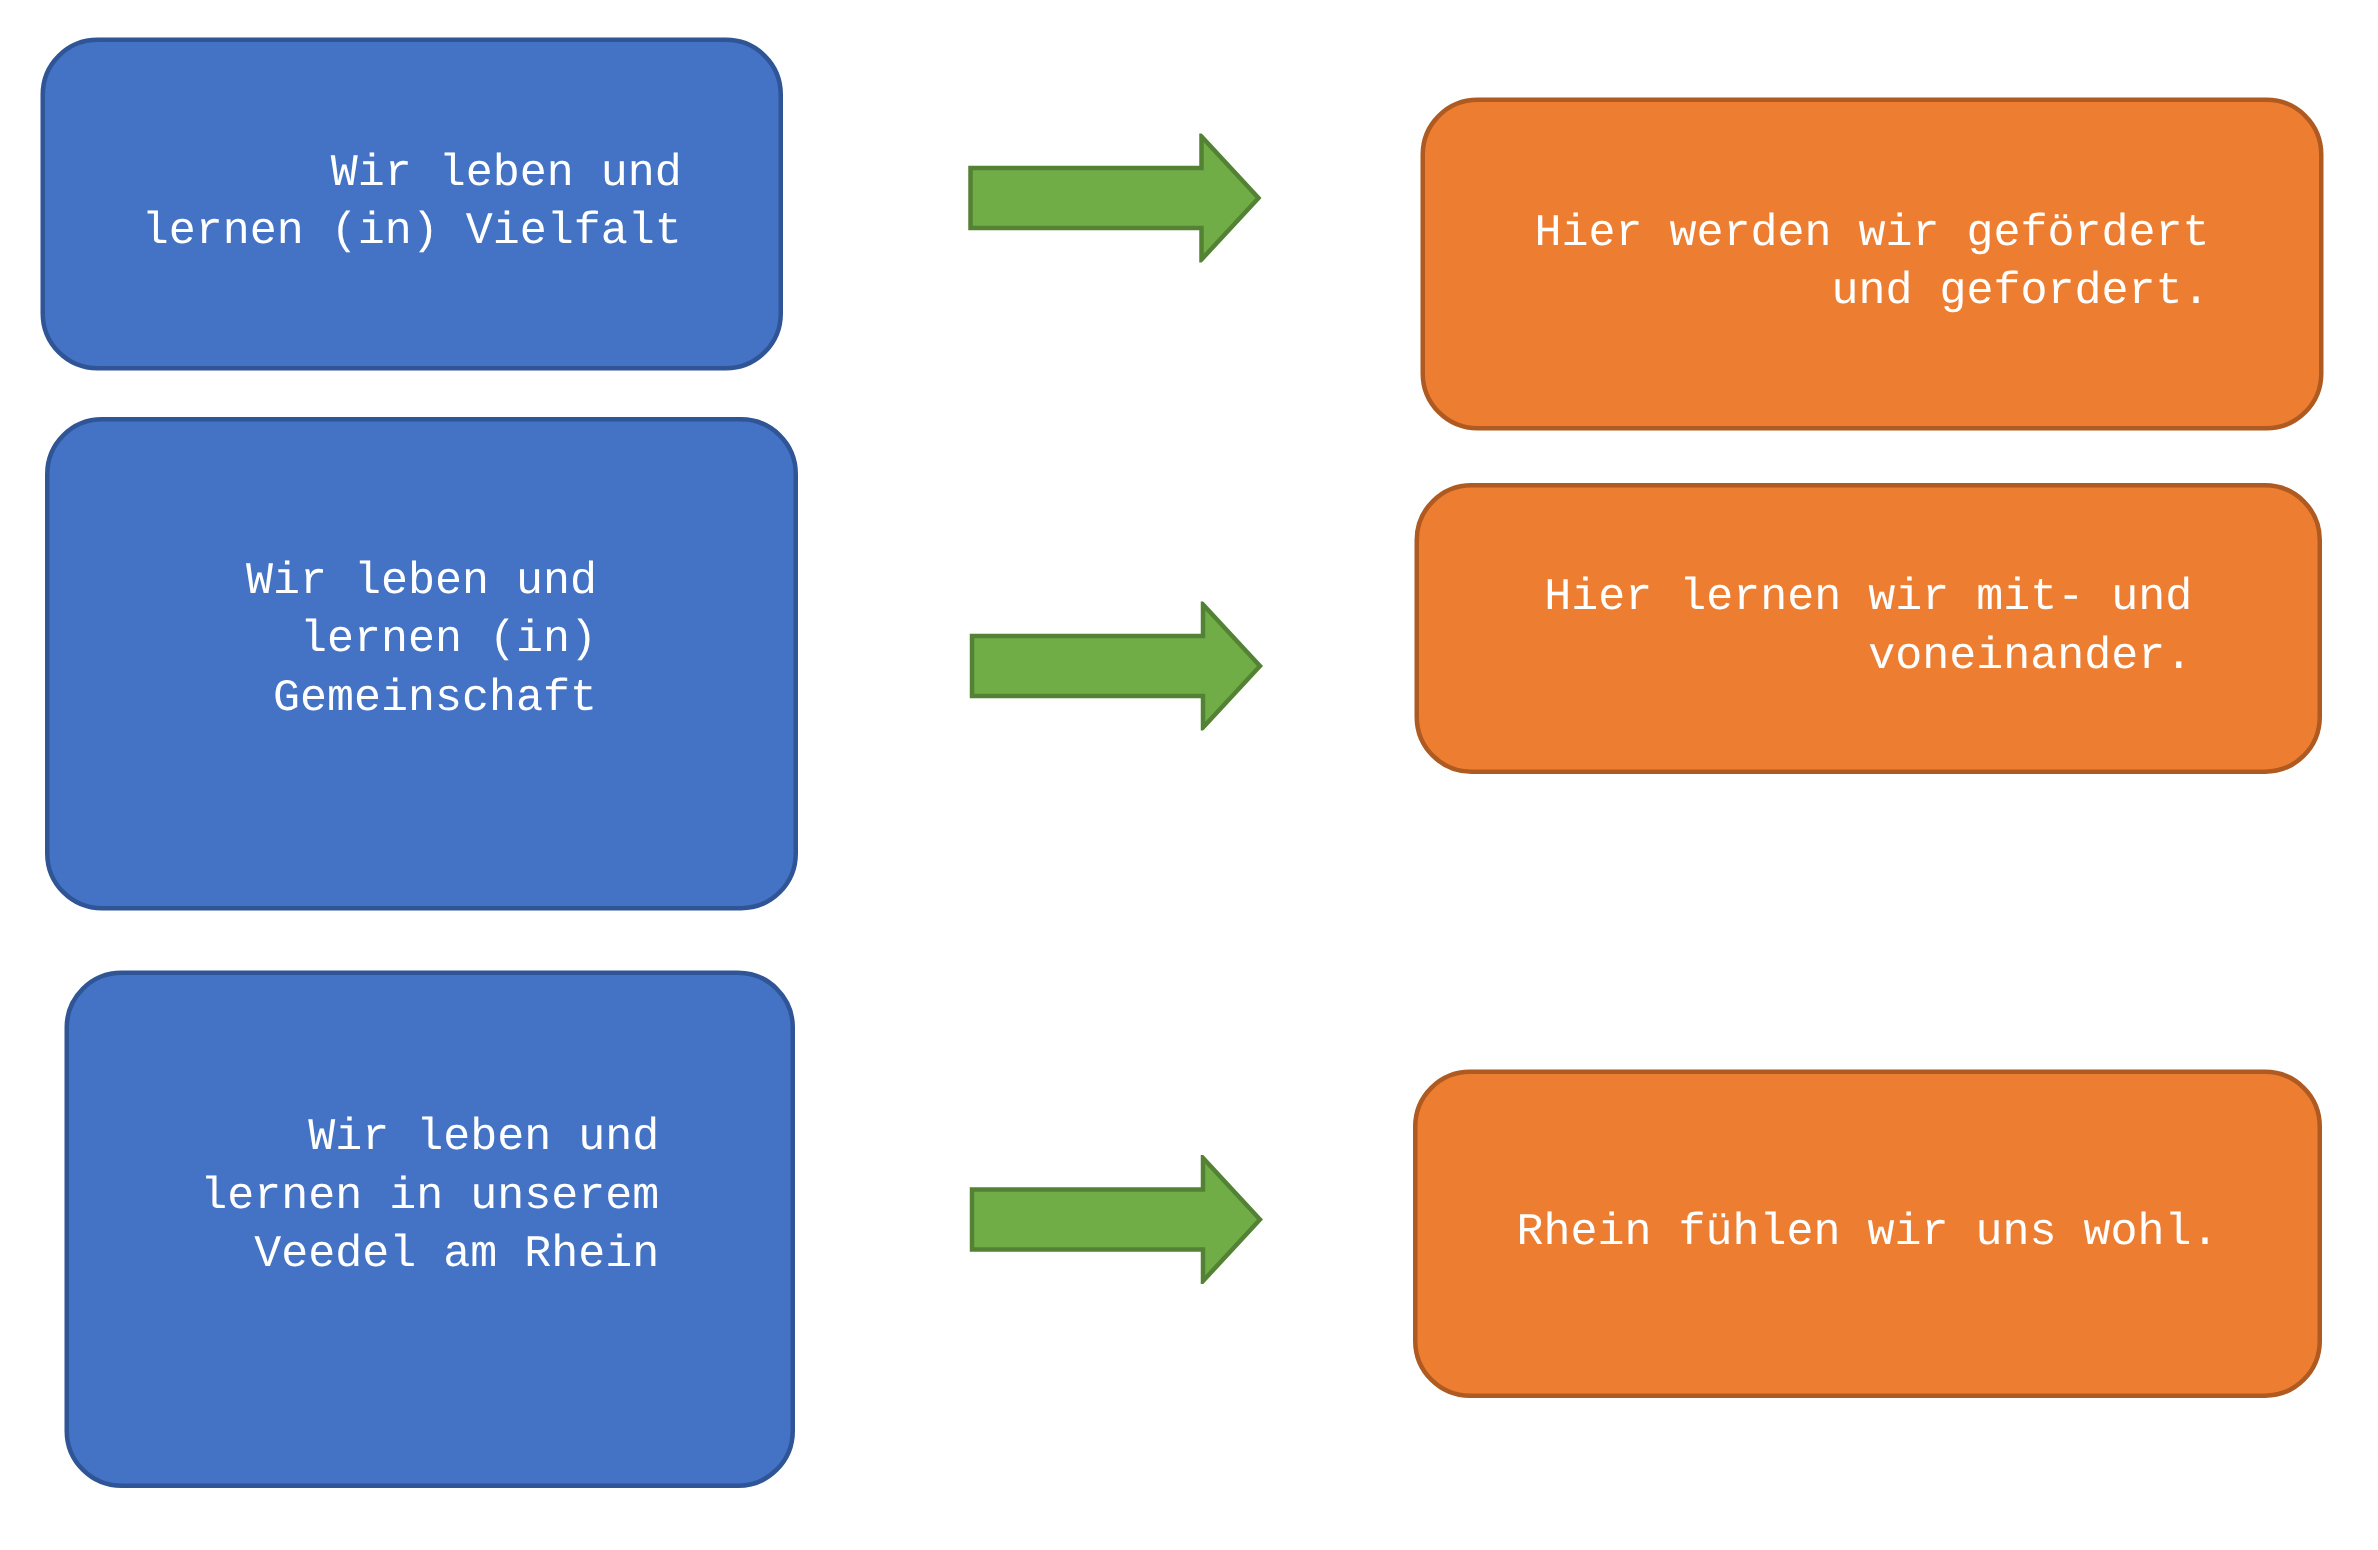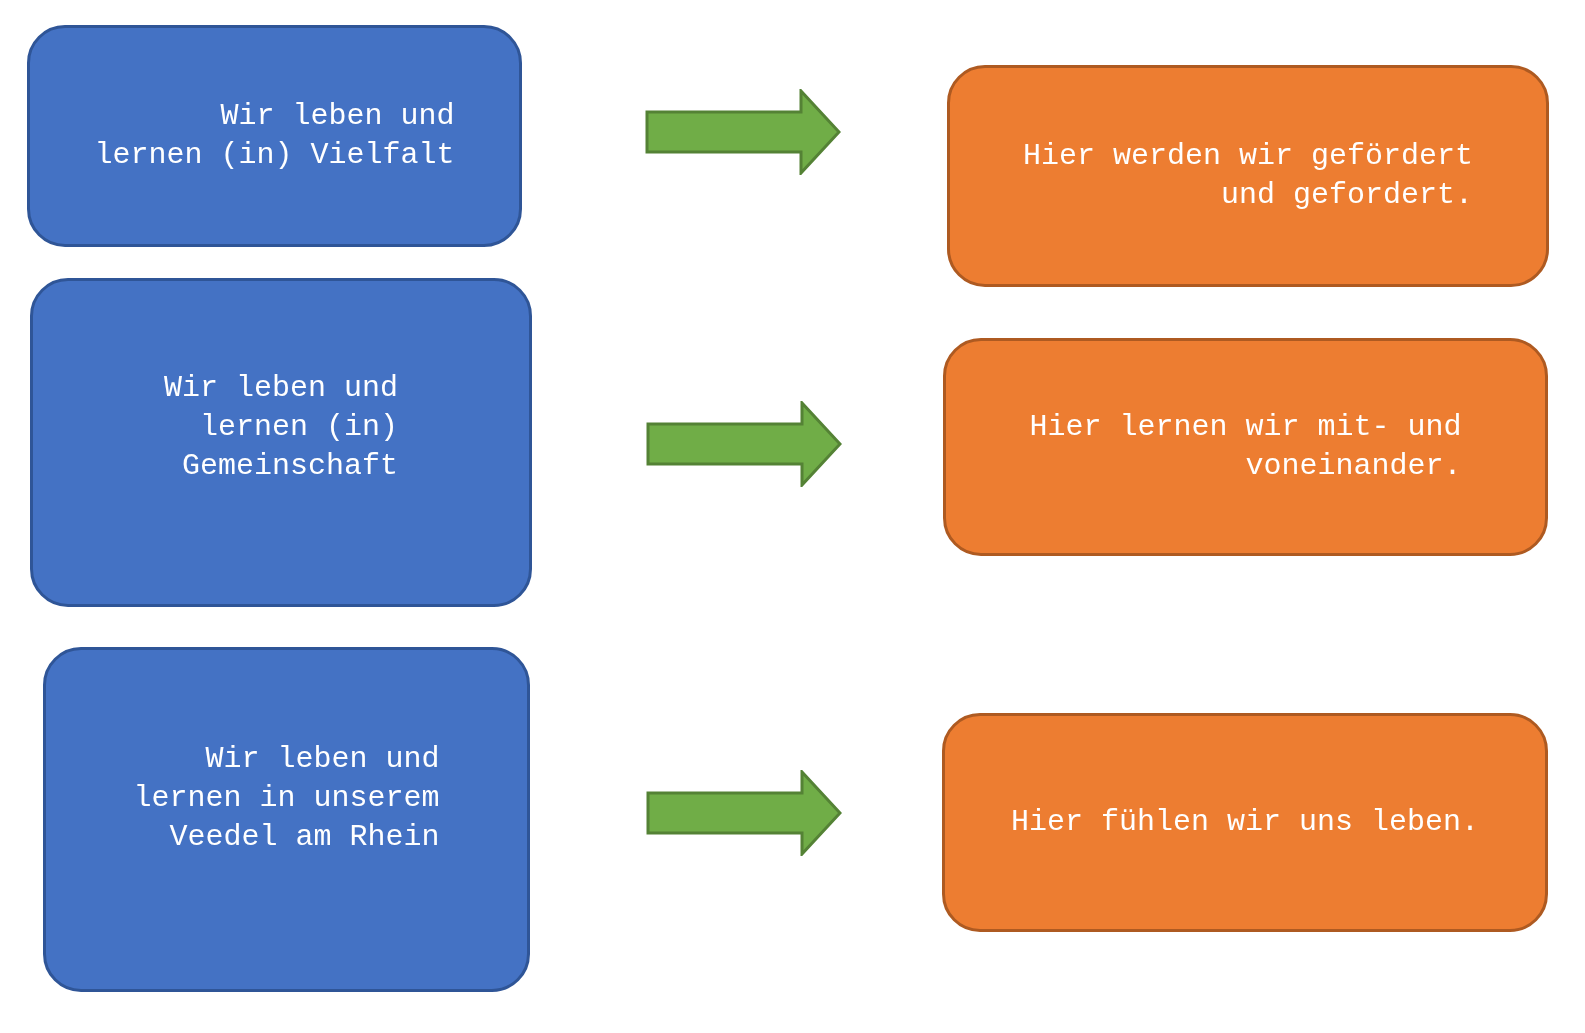--- a/index.html
+++ b/index.html
@@ -40,21 +40,21 @@
   .target-box {
     background: #ED7D31;
     border: 3px solid #AE5A21;
   }
 
   
   .pos-src1 { left: 27px;  top: 25px;  width: 495px; height: 222px; }
   .pos-src2 { left: 30px;  top: 278px; width: 502px; height: 329px; padding-bottom: 40px; }
   .pos-src3 { left: 43px;  top: 647px; width: 487px; height: 345px; padding-bottom: 52px; }
   .pos-tgt1 { left: 947px; top: 25px;  width: 602px; height: 222px; margin-top: 40px; }
-  .pos-tgt2 { left: 943px; top: 338px; width: 605px; height: 218px; }
+  .pos-tgt2 { left: 943px; top: 322px; width: 605px; height: 194px; }
   .pos-tgt3 { left: 942px; top: 713px; width: 606px; height: 219px; }
 
   .arrow {
     position: absolute;
     width: 196px;
     height: 86px;
   }
   .pos-arr1 { left: 645px; top: 89px; }
   .pos-arr2 { left: 646px; top: 401px; }
   .pos-arr3 { left: 646px; top: 770px; }
@@ -97,16 +97,16 @@
     <span class="txt">Wir leben und
 lernen in unserem
 Veedel am Rhein</span>
   </div>
 
   <svg class="arrow pos-arr3" viewBox="0 0 196 86">
     <polygon points="2,23 156,23 156,2 194,43 156,84 156,63 2,63" stroke="#548235" stroke-width="3" stroke-linejoin="miter" fill="#70AD47"></polygon>
   </svg>
 
   <div class="box target-box pos-tgt3">
-    <span class="txt">Hier fühlen wir uns leben.</span>
+    <span class="txt">Rhein fühlen wir uns wohl.</span>
   </div>
 
 </div>
 
 </body></html>

